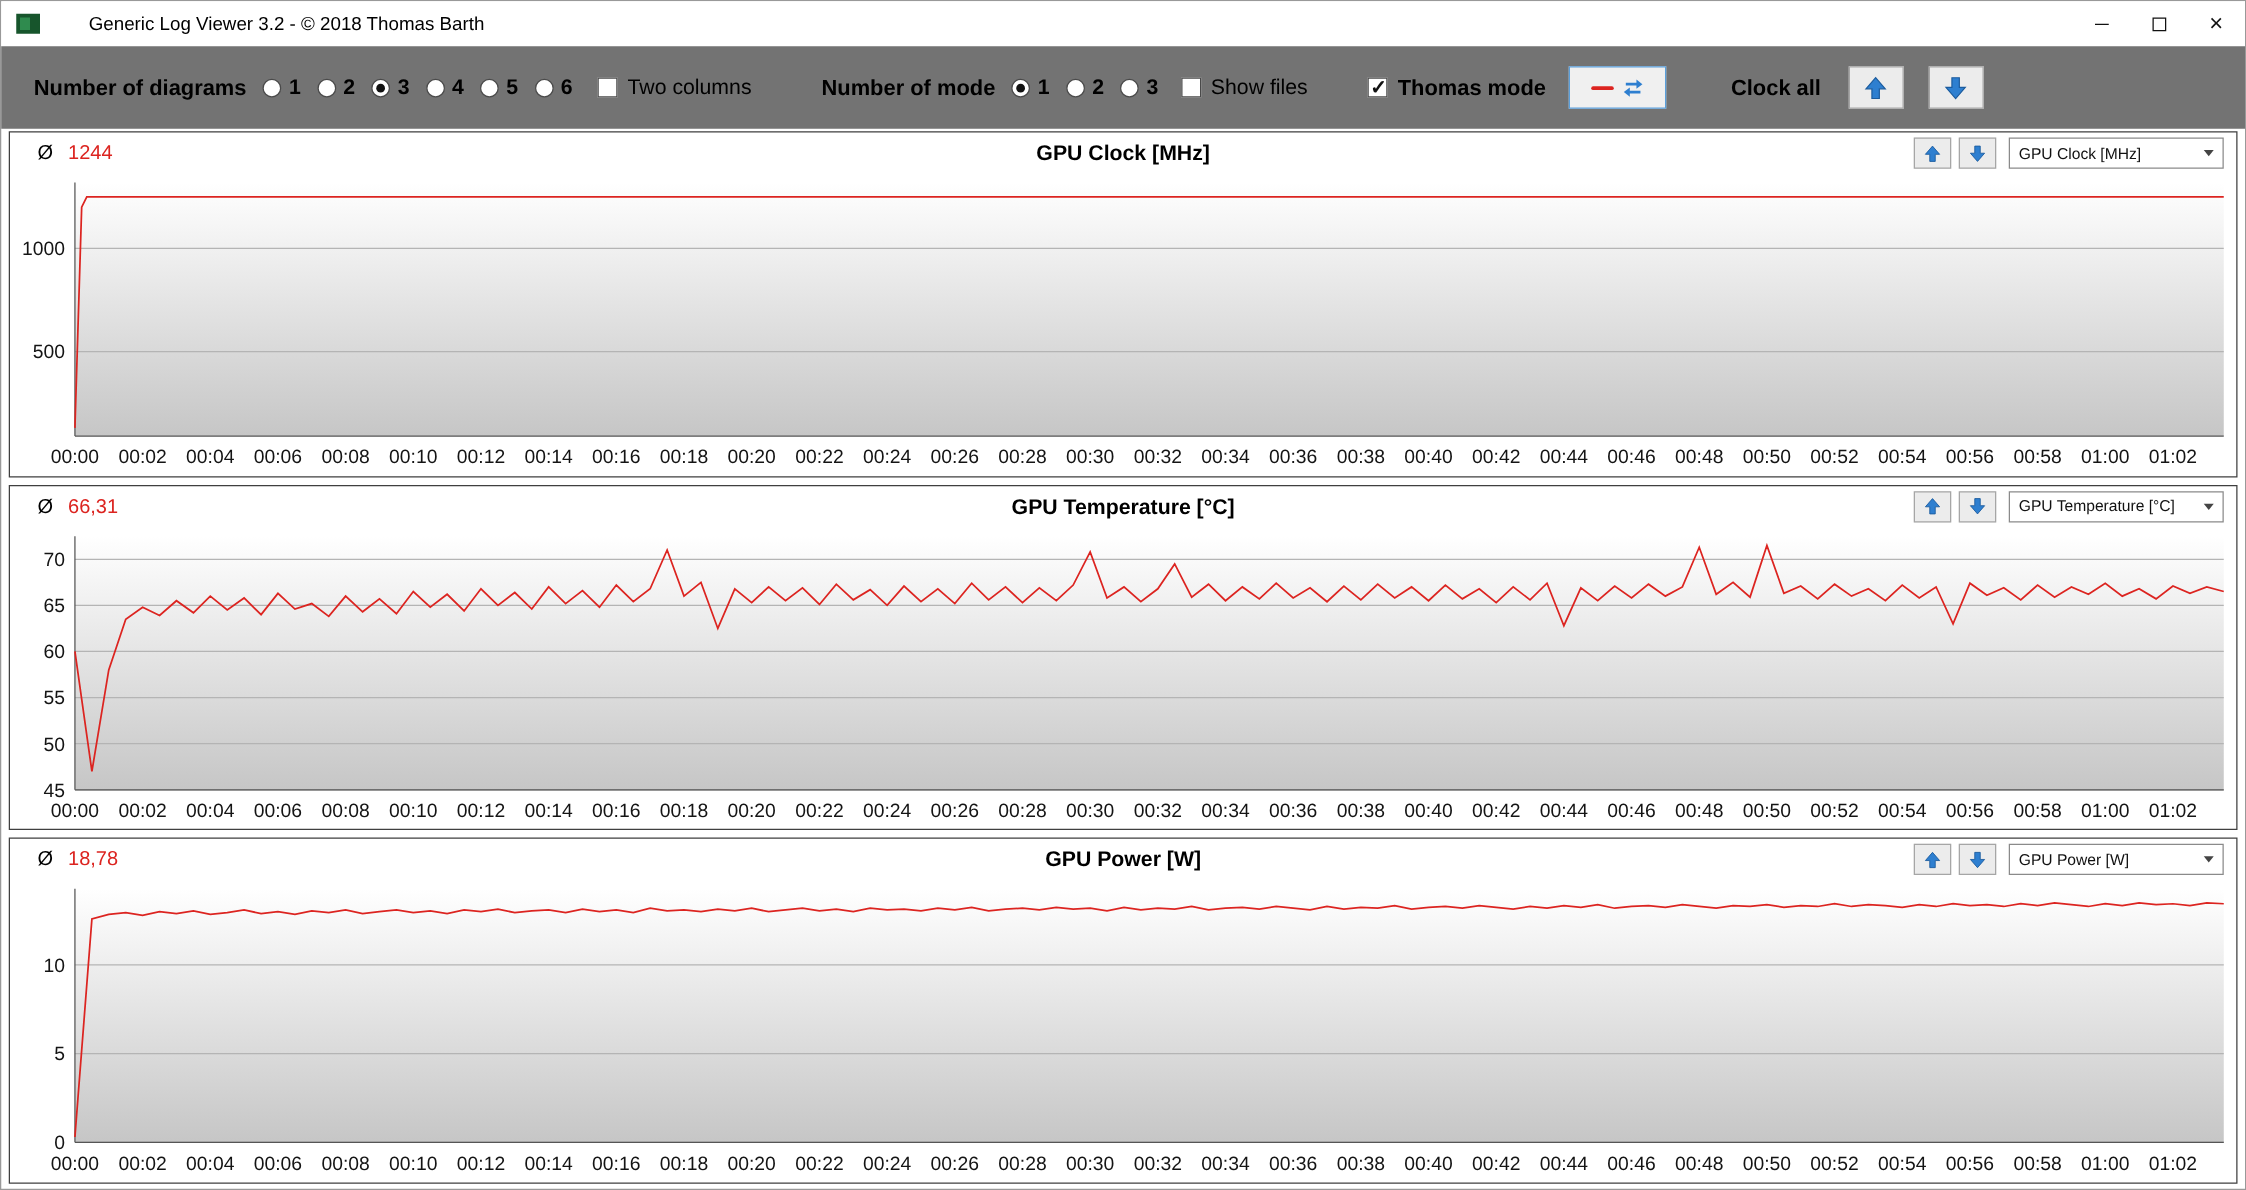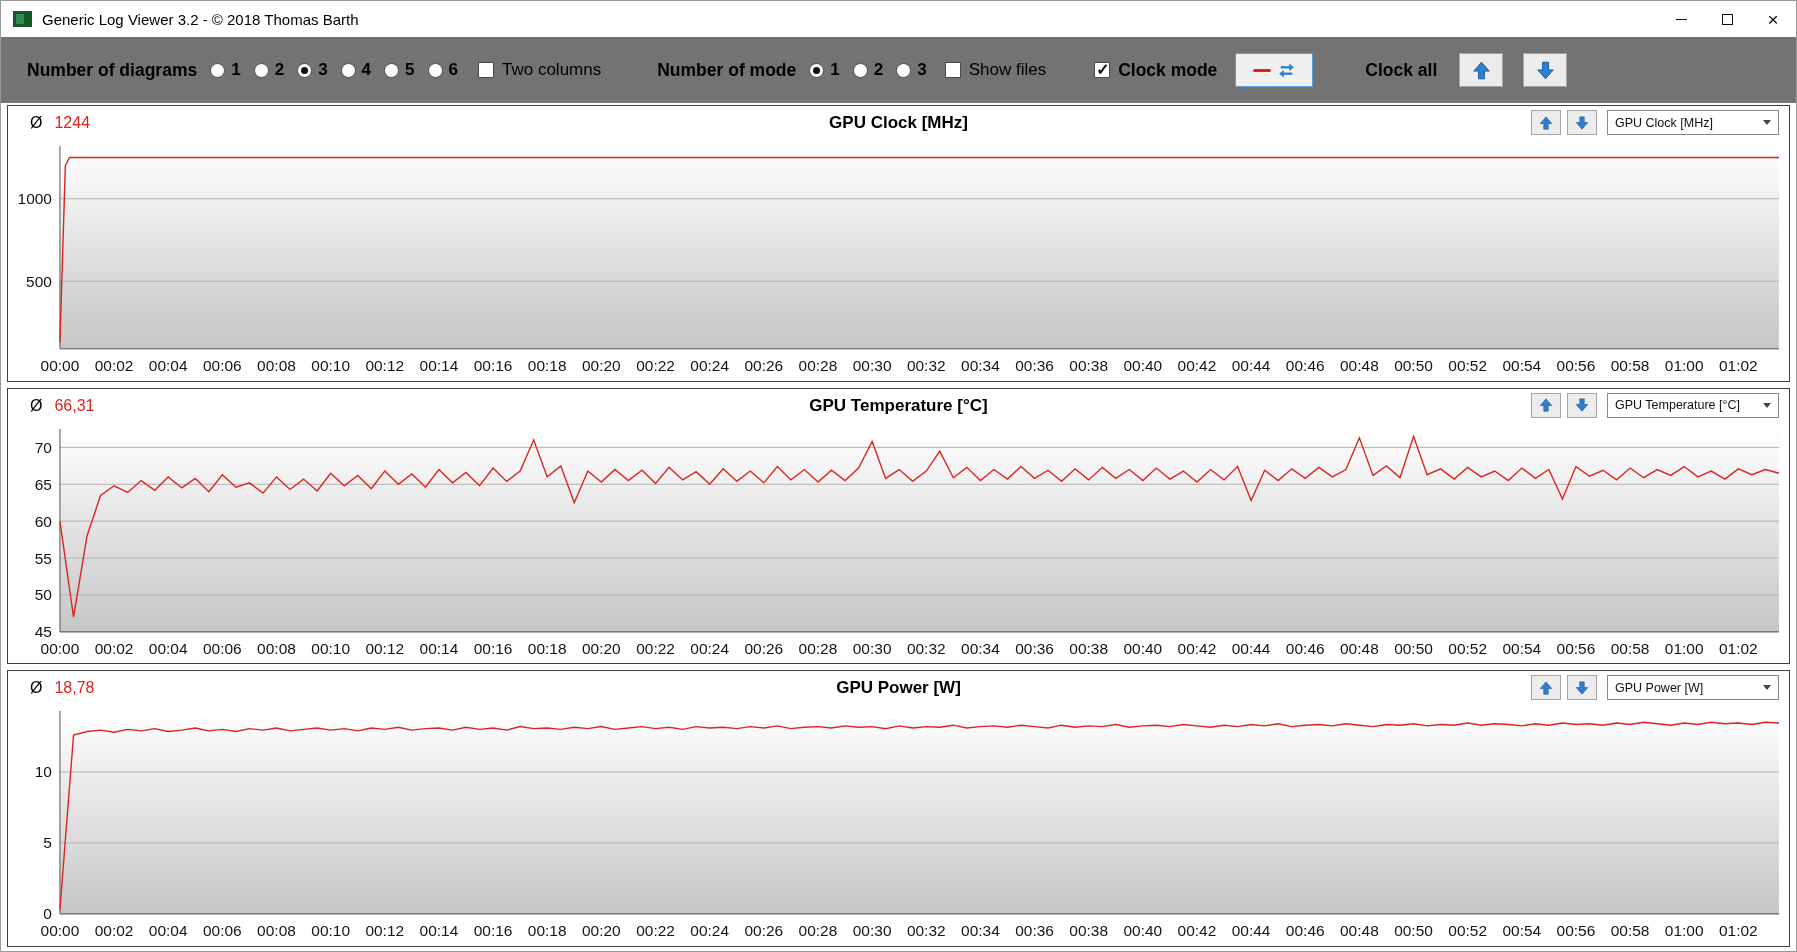--- a/index.html
+++ b/index.html
@@ -11,21 +11,21 @@
     overflow:hidden;
   }
   .window {
     width:100%; height:100%;
     border:1px solid #999;
     display:flex; flex-direction:column;
     background:#fff;
   }
 
   
-  .titlebar { height:36px; flex:none; display:flex; align-items:center; padding-left:12px; background:#fff; }
+  .titlebar { height:36px; flex:none; display:flex; align-items:center; padding-left:12px; background:#fff;gap:29px; }
   .app-icon { width:19px; height:16px; background:#17552c; position:relative; margin-right:10px; flex:none; }
   .app-icon::after { content:""; position:absolute; left:3px; top:3px; width:8px; height:10px; background:#2f8b4e; }
   .title-text { font-size:15px; }
   .win-controls { margin-left:auto; display:flex; height:100%; }
   .win-btn { width:46px; height:100%; display:flex; align-items:center; justify-content:center; cursor:default; }
   .min-glyph { width:11px; height:1px; background:#111; display:block; }
   .max-glyph { width:11px; height:11px; border:1px solid #111; display:block; }
   .close-glyph { font-size:19px; line-height:1; color:#111; }
 
   
@@ -149,21 +149,21 @@
         <span class="radio-num">3</span>
       </label>
 
     <label class="check-item ml-show">
         <span class="cb"></span>
         <span class="plain-label">Show files</span>
       </label>
 
     <label class="check-item ml-simple checked">
         <span class="cb"></span>
-        <span class="bold-label">Clock mode</span>
+        <span class="bold-label">Thomas mode</span>
       </label>
 
     <button class="btn refresh-btn">
       <span class="legend-line"></span>
       <svg viewBox="0 0 16 16" width="17" height="17">
         <line x1="2.5" y1="5" x2="11" y2="5" stroke="#2e7fd0" stroke-width="2.2"></line>
         <polygon points="10.5,1.5 15,5 10.5,8.5" fill="#2e7fd0"></polygon>
         <line x1="13.5" y1="11" x2="5" y2="11" stroke="#2e7fd0" stroke-width="2.2"></line>
         <polygon points="5.5,7.5 1,11 5.5,14.5" fill="#2e7fd0"></polygon>
       </svg>

